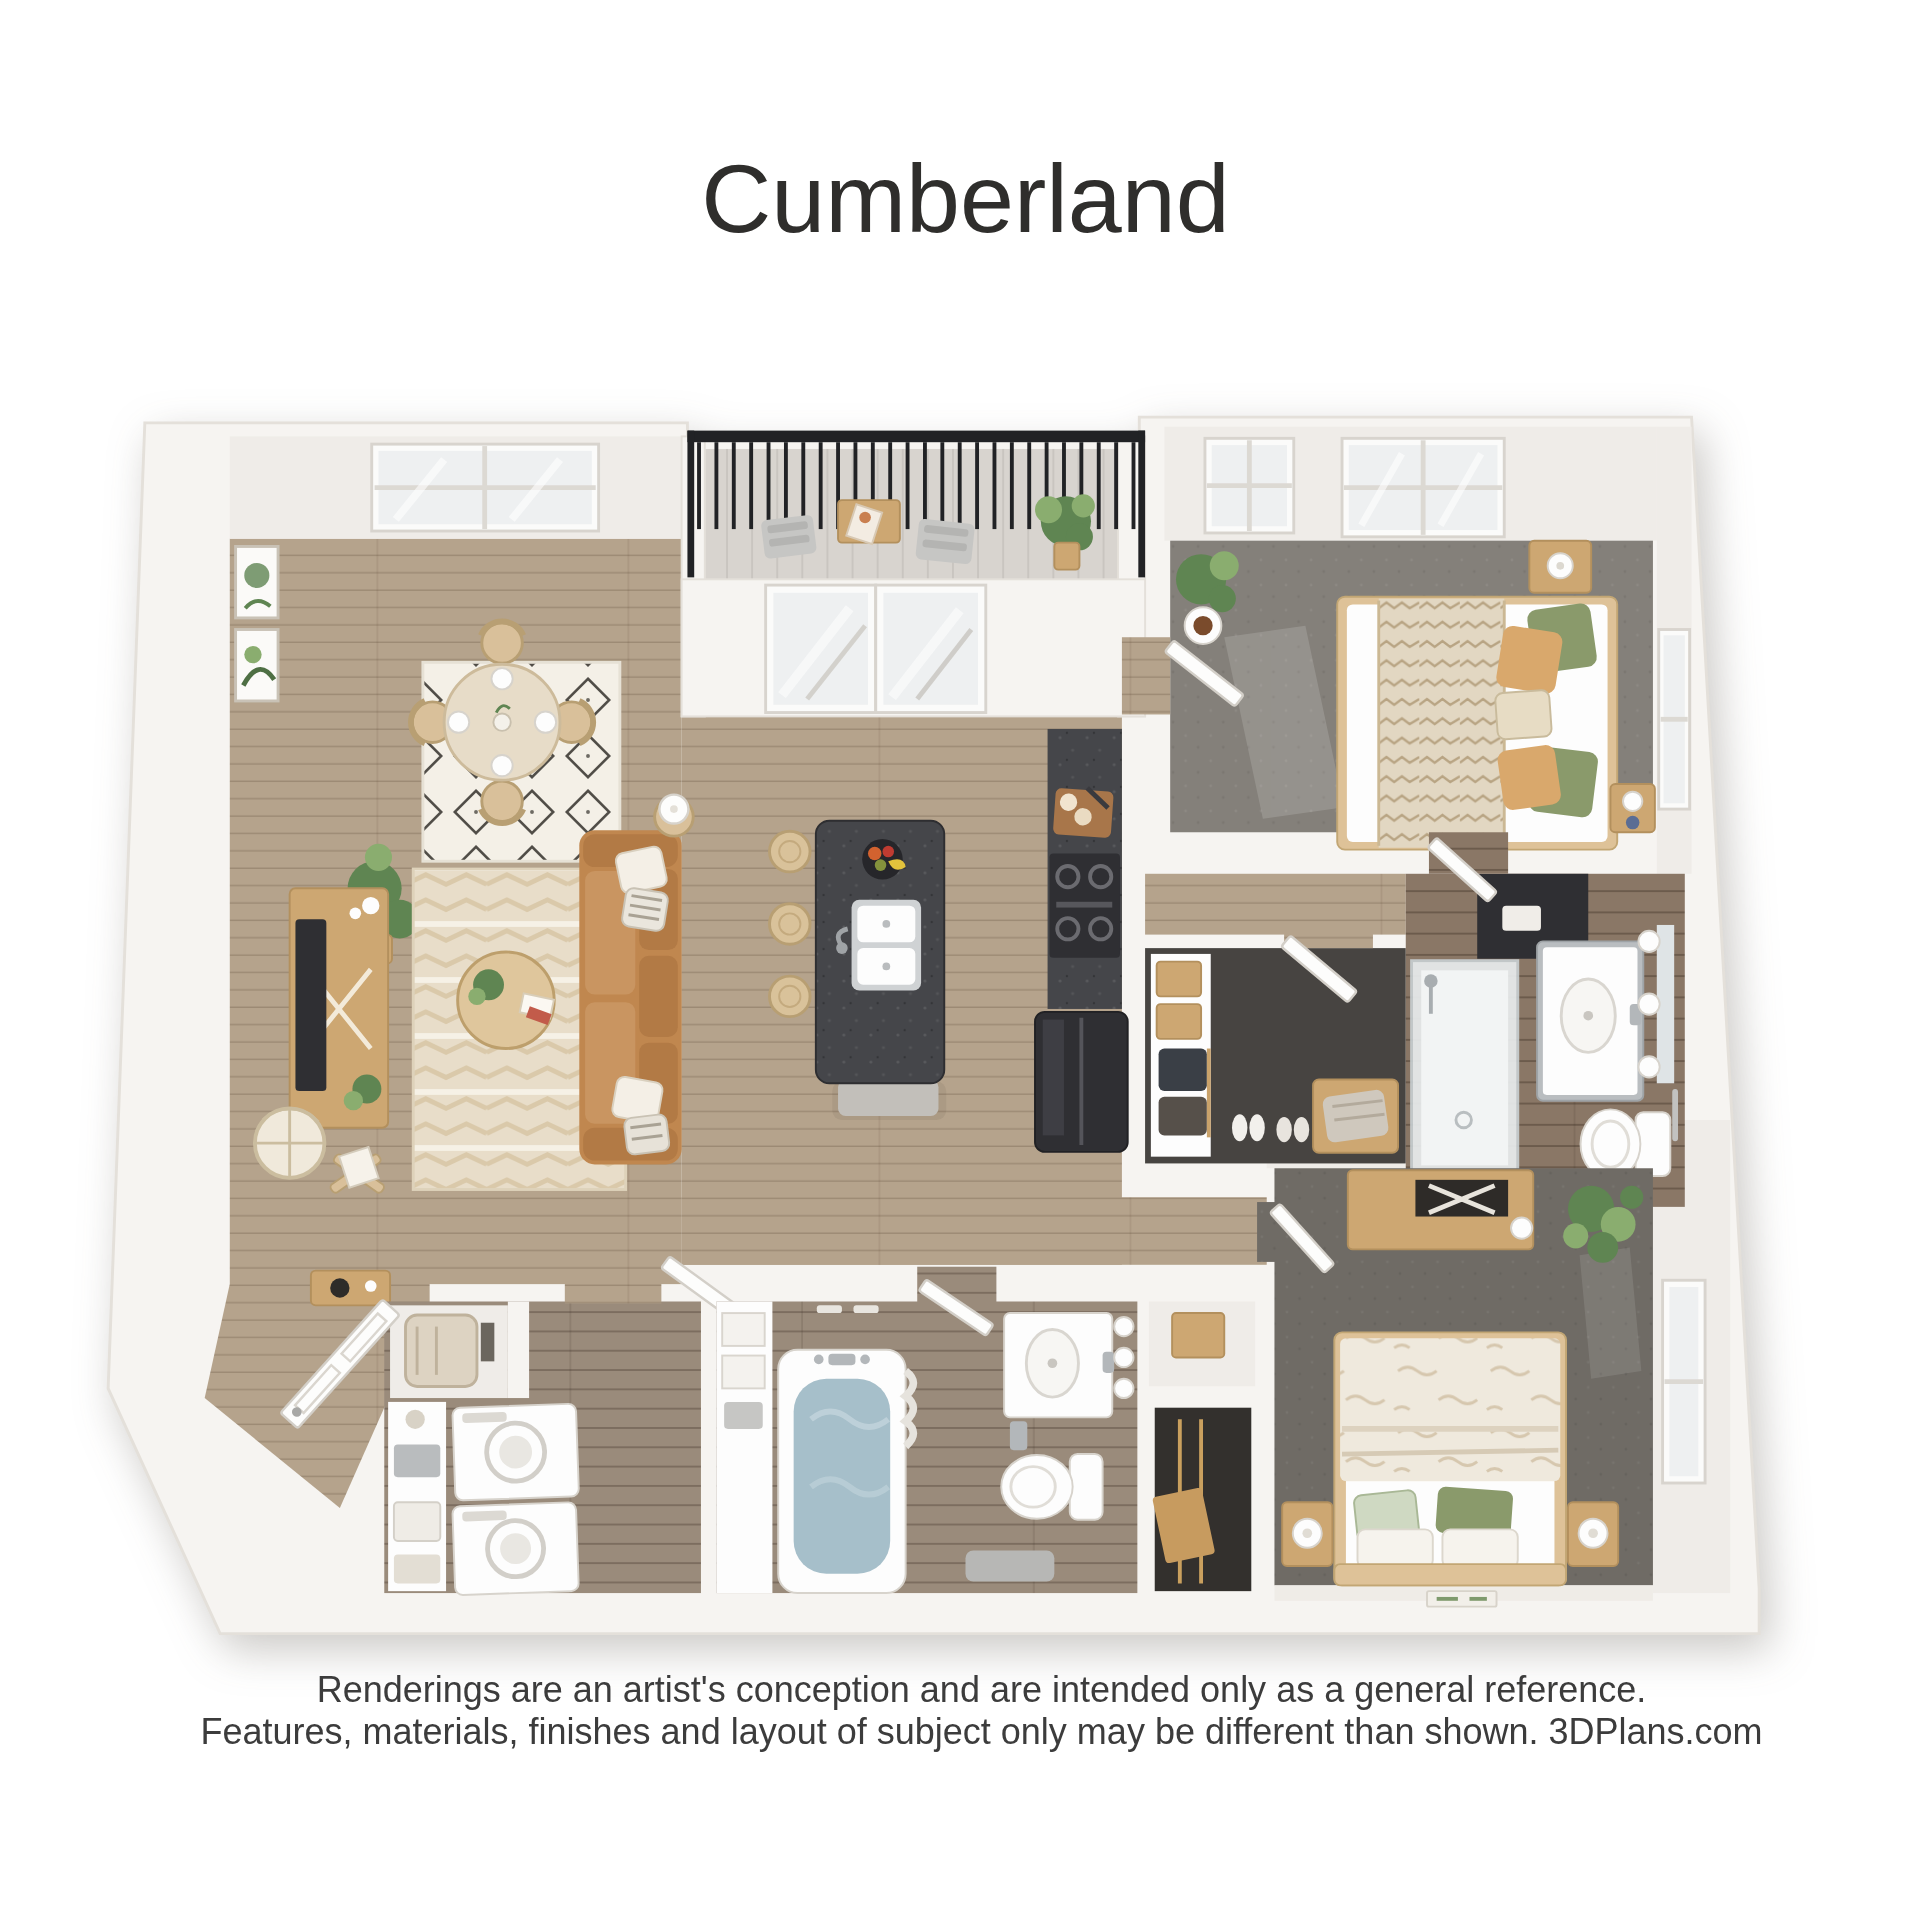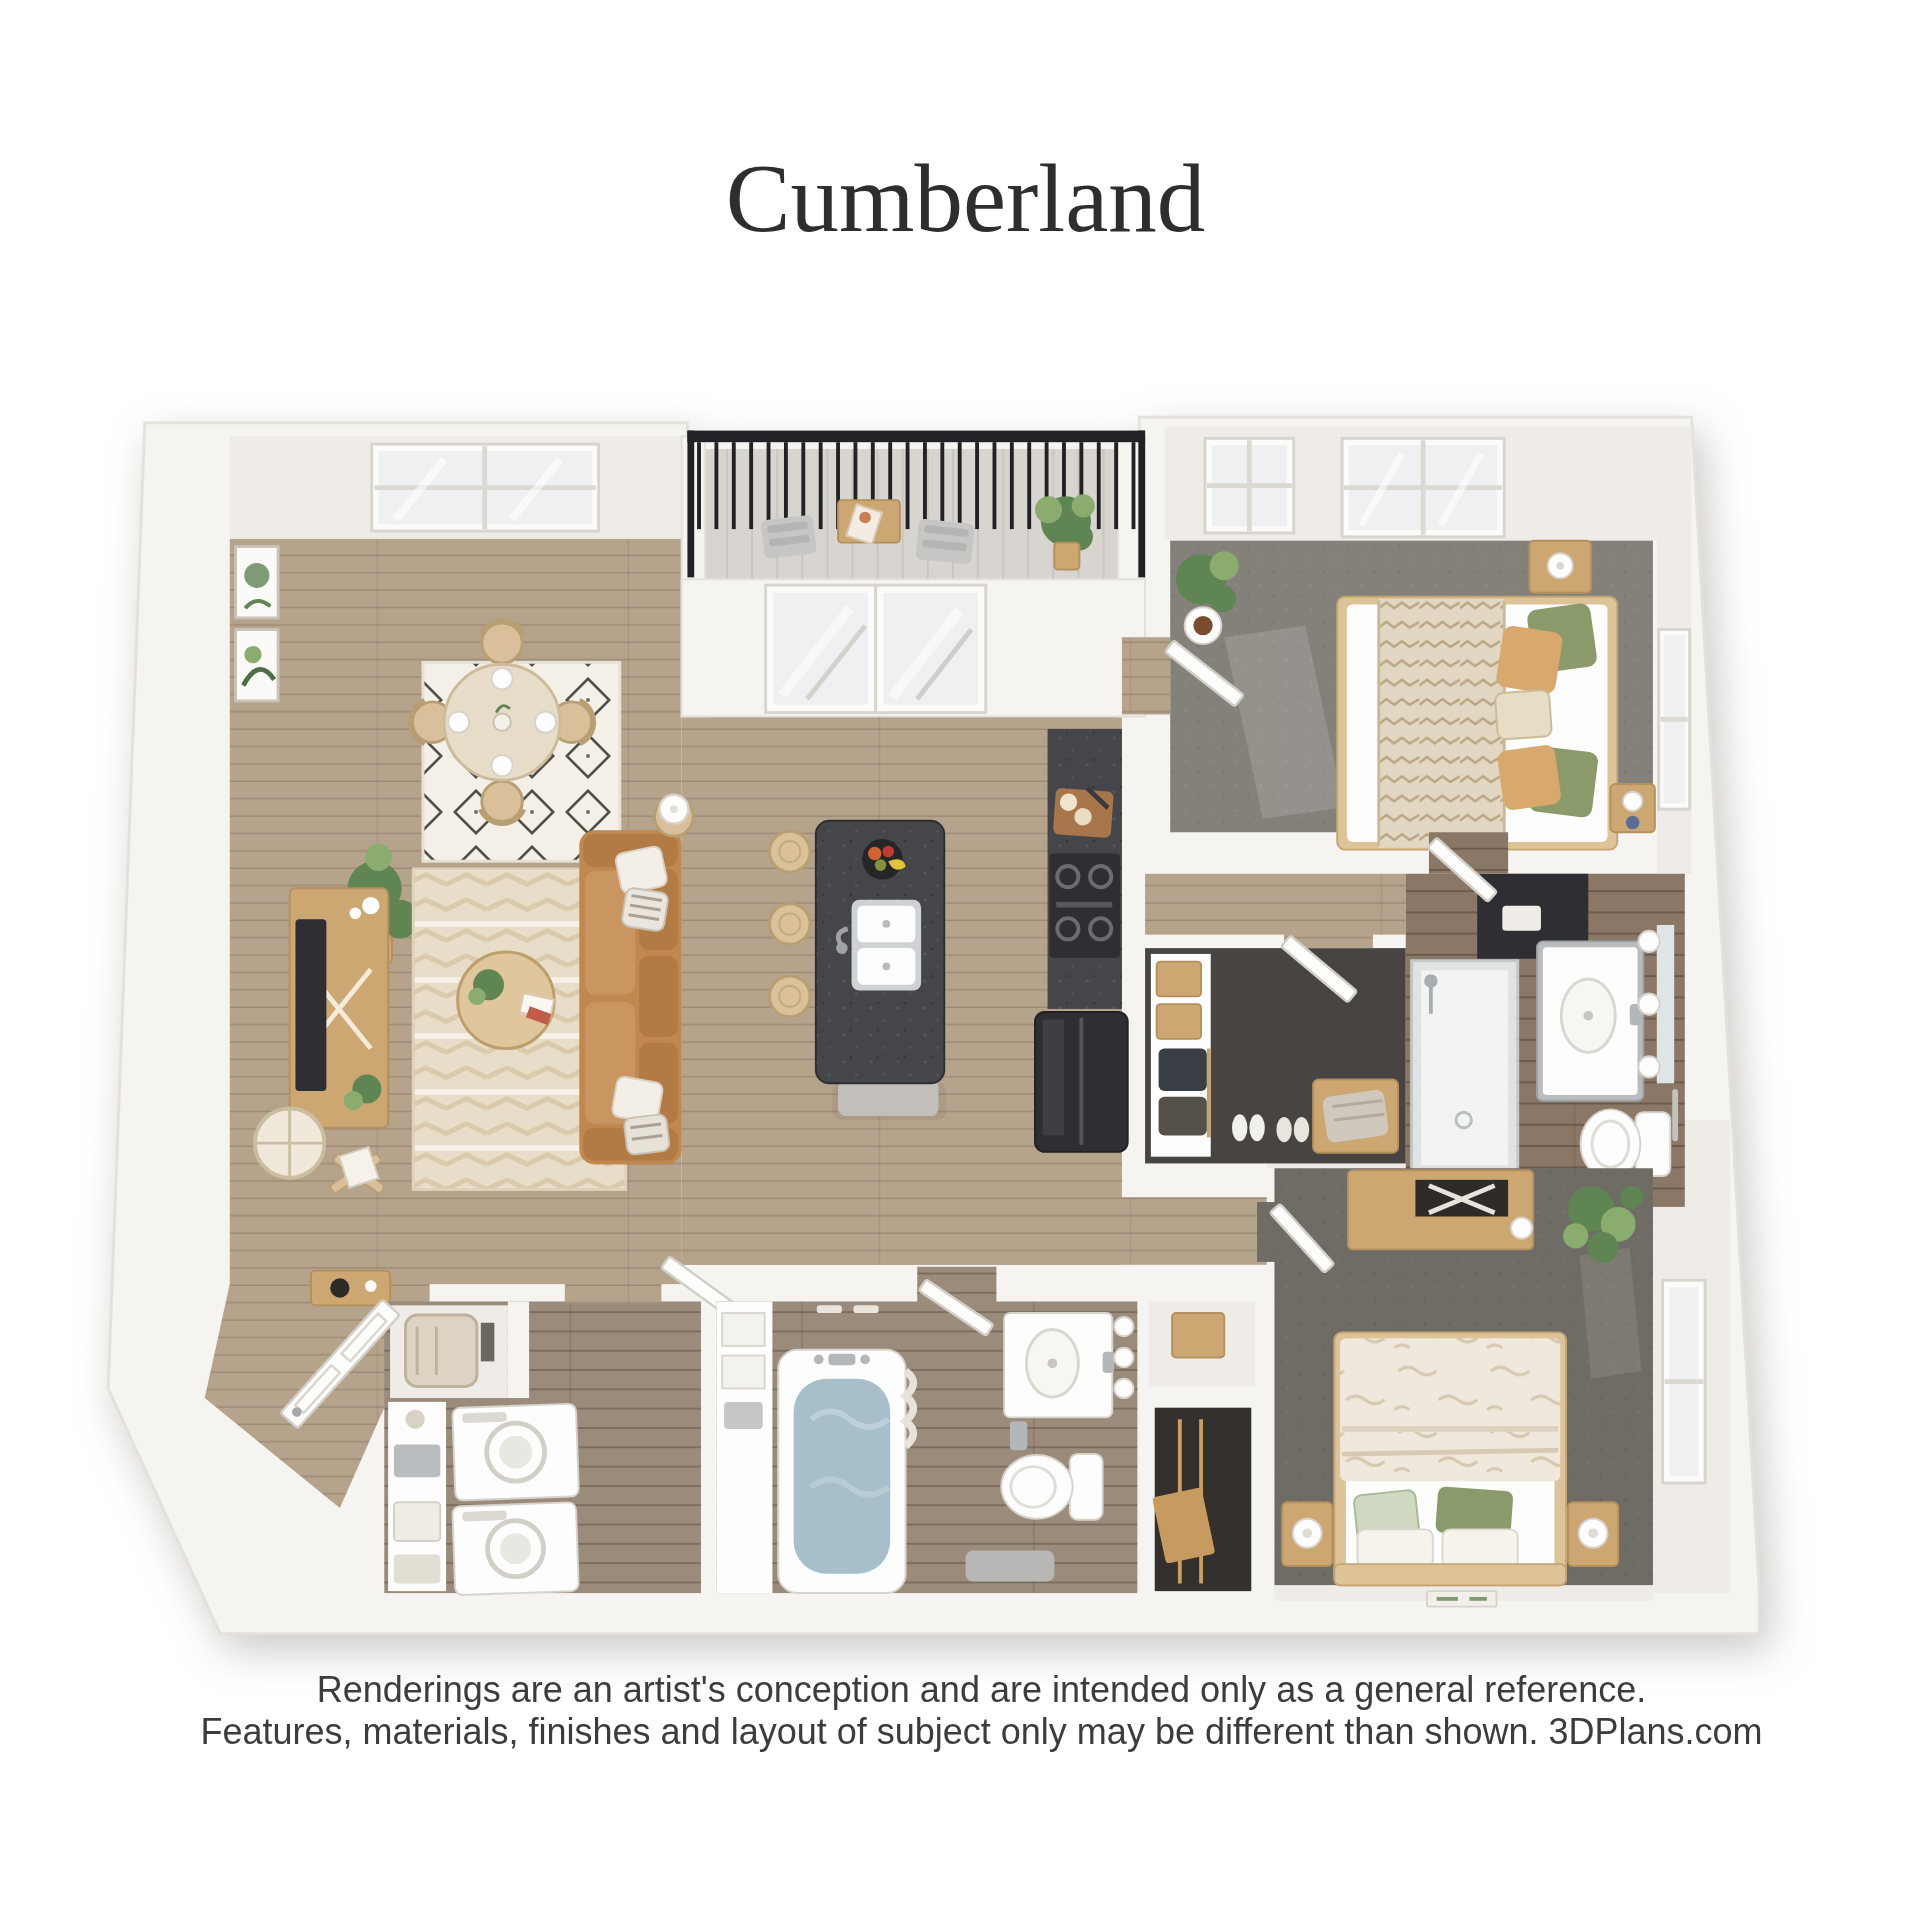--- a/index.html
+++ b/index.html
@@ -2,21 +2,21 @@
 <html style="--wall: #f6f4f1; --wall-edge: #e4e0da; --wall-face: #efece8; --wood: #b5a38c; --wood-dark: #9a8b7b; --tile-warm: #8a7766; --balcony-floor: #d8d4cf; --carpet-primary: #84807a; --carpet-secondary: #6f6b65; --carpet-closet: #474441; --rug-living: #e8ddc9; --rug-dining: #f4f0e7; --sofa: #c0874f; --wood-furniture: #cda772; --wood-light: #dec298; --island: #45464a; --appliance-dark: #2f2f33; --railing: #212225; --plant: #5f8552; --plant-light: #8aad6f; --water: #a6bfca; --fixture: #fdfdfd; --glass: #eef0f1; --bed-linen: #efe9dd; --pillow-green: #8a9a6b; --pillow-tan: #d9a86c; --text: #2f2e2c; --disclaimer-text: #3c3c3c;"><head>
 <meta charset="utf-8">
 <style>
   html,body{margin:0;padding:0;}
   body{
     width:1931px;height:1931px;position:relative;background:#ffffff;
     font-family:"Liberation Sans", sans-serif;overflow:hidden;
   }
   .title{
     position:absolute;top:143px;left:0;width:1931px;text-align:center;
-    font-family:Liberation Serif, serif;font-weight:500;
+    font-family:Liberation Sans, sans-serif;font-weight:500;
     font-size:97px;letter-spacing:0px;color:var(--text,#2f2e2c);margin:0;
   }
   .footer{
     position:absolute;top:1653px;left:0;width:1931px;text-align:center;
     color:var(--disclaimer-text,#3c3c3c);font-size:36px;line-height:42px;margin:16px;
   }
   .footer p{margin:0;}
   svg{position:absolute;top:0;left:0;}
   
   .wall{fill:var(--wall);}

